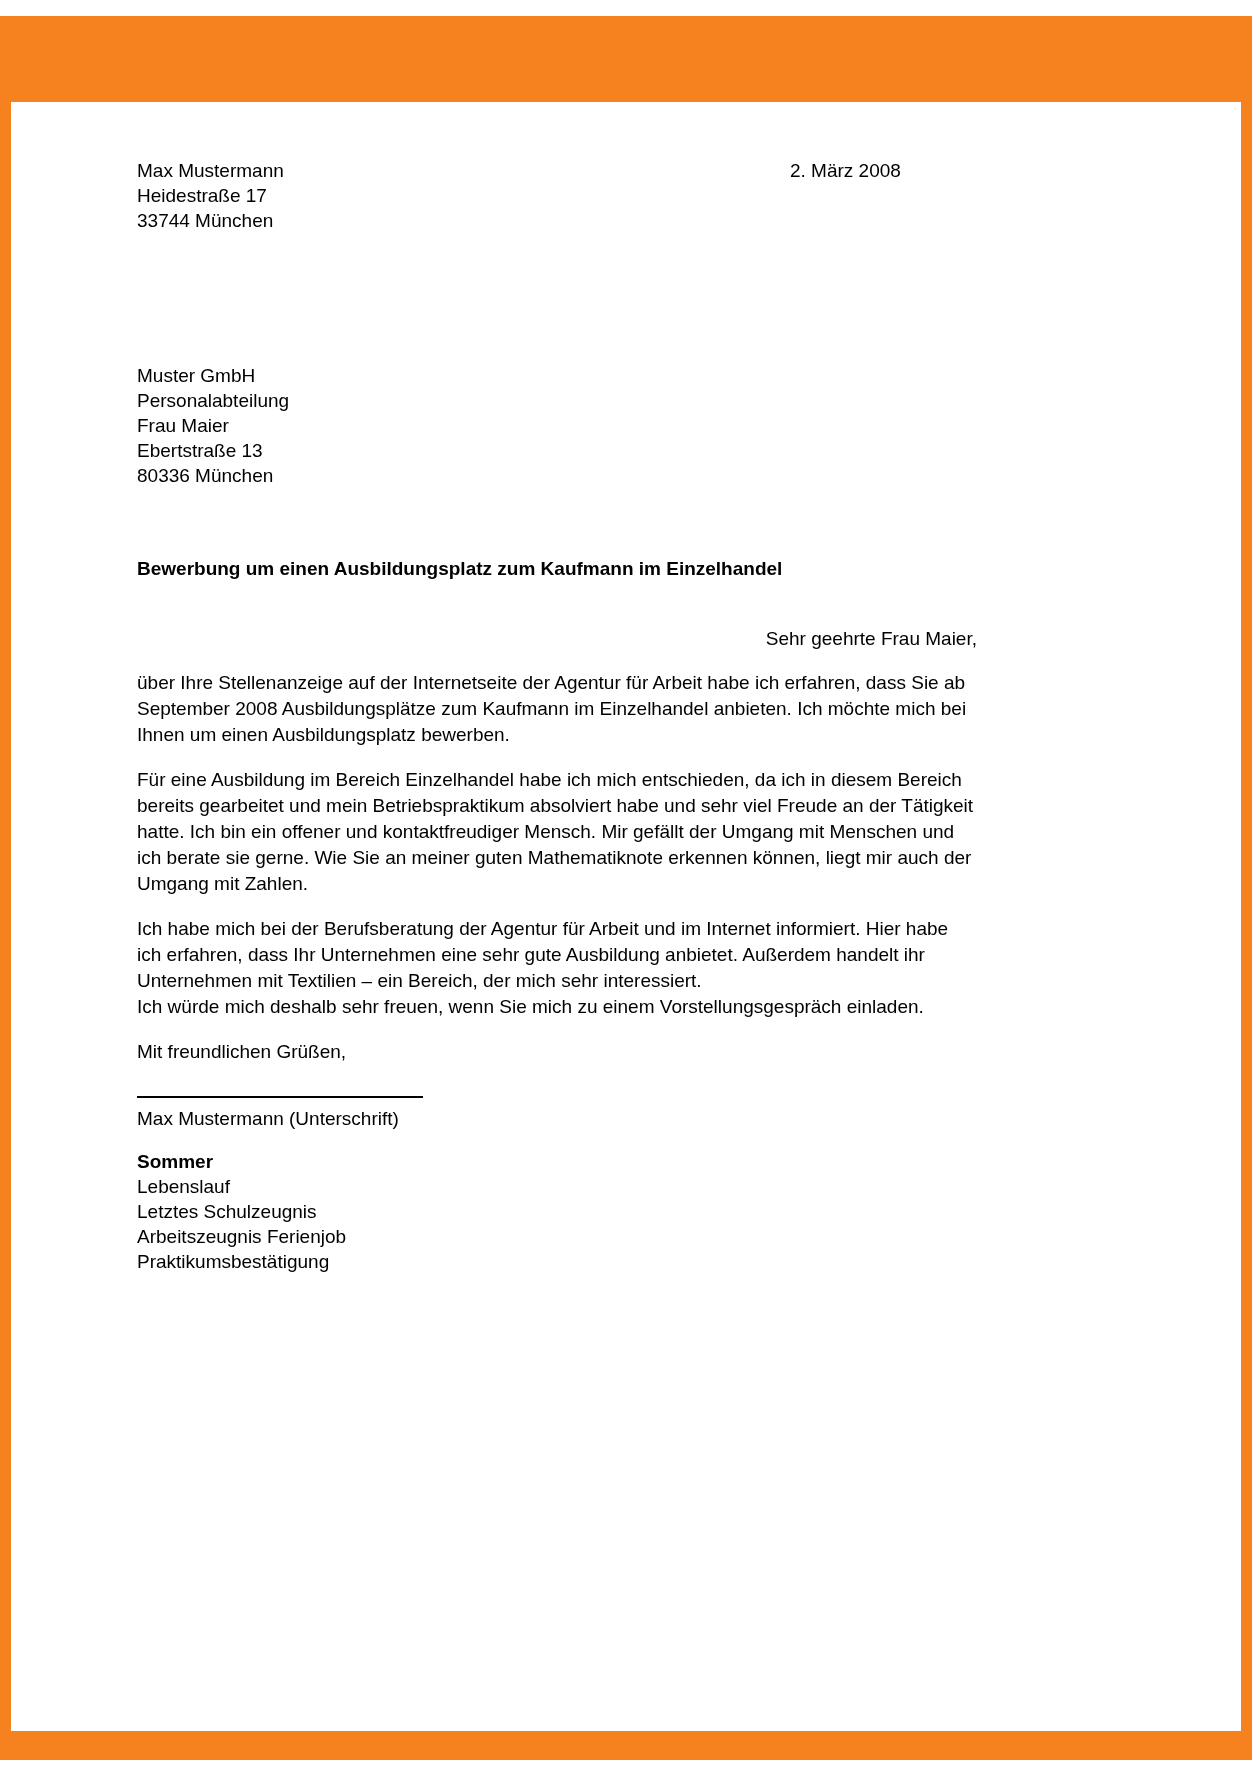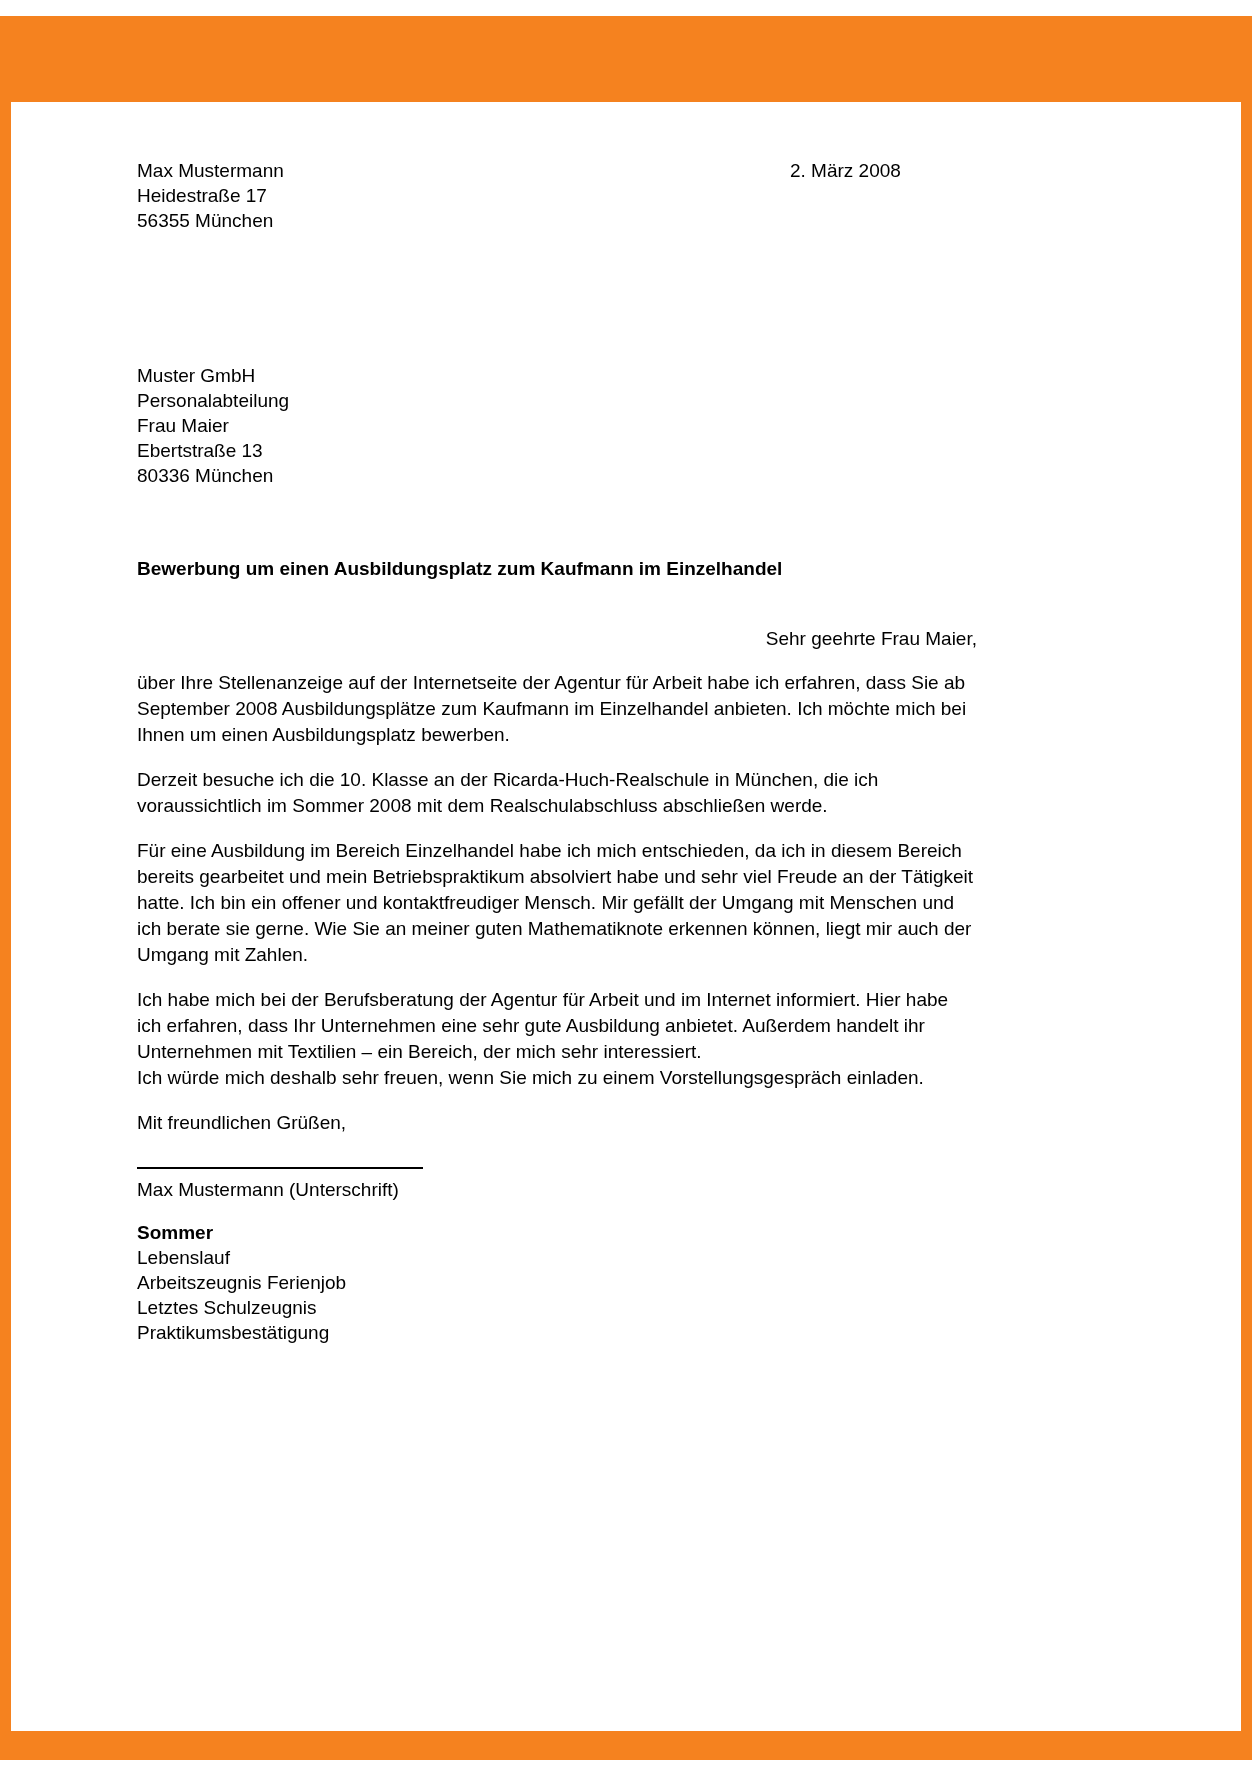--- a/index.html
+++ b/index.html
@@ -76,51 +76,50 @@
 <body>
 
 <div class="frame">
   <div class="paper">
     <div class="letter">
 
       <div class="header-row">
         <div class="sender">
           <div>Max Mustermann</div>
           <div>Heidestraße 17</div>
-          <div>56355 München</div>
+          <div>33744 München</div>
         </div>
         <div class="date">2. März 2008</div>
       </div>
 
       <div class="recipient">
         <div>Muster GmbH</div>
         <div>Personalabteilung</div>
         <div>Frau Maier</div>
         <div>Ebertstraße 13</div>
         <div>80336 München</div>
       </div>
 
       <p class="subject">Bewerbung um einen Ausbildungsplatz zum Kaufmann im Einzelhandel</p>
 
       <p class="salutation">Sehr geehrte Frau Maier,</p>
 
       <p class="para">über Ihre Stellenanzeige auf der Internetseite der Agentur für Arbeit habe ich erfahren, dass Sie ab September 2008 Ausbildungsplätze zum Kaufmann im Einzelhandel anbieten. Ich möchte mich bei Ihnen um einen Ausbildungsplatz bewerben.</p>
-      <p class="para">Derzeit besuche ich die 10. Klasse an der Ricarda-Huch-Realschule in München, die ich voraussichtlich im Sommer 2008 mit dem Realschulabschluss abschließen werde.</p>
       <p class="para">Für eine Ausbildung im Bereich Einzelhandel habe ich mich entschieden, da ich in diesem Bereich bereits gearbeitet und mein Betriebspraktikum absolviert habe und sehr viel Freude an der Tätigkeit hatte. Ich bin ein offener und kontaktfreudiger Mensch. Mir gefällt der Umgang mit Menschen und ich berate sie gerne. Wie Sie an meiner guten Mathematiknote erkennen können, liegt mir auch der Umgang mit Zahlen.</p>
       <p class="para">Ich habe mich bei der Berufsberatung der Agentur für Arbeit und im Internet informiert. Hier habe ich erfahren, dass Ihr Unternehmen eine sehr gute Ausbildung anbietet. Außerdem handelt ihr Unternehmen mit Textilien – ein Bereich, der mich sehr interessiert.
 Ich würde mich deshalb sehr freuen, wenn Sie mich zu einem Vorstellungsgespräch einladen.</p>
 
       <p class="closing">Mit freundlichen Grüßen,</p>
 
       <div class="sig-line"></div>
       <div class="sig-name">Max Mustermann (Unterschrift)</div>
 
       <div class="anlagen-title">Sommer</div>
       <div class="anlagen-list">
         <div>Lebenslauf</div>
+        <div>Letztes Schulzeugnis</div>
         <div>Arbeitszeugnis Ferienjob</div>
-        <div>Letztes Schulzeugnis</div>
         <div>Praktikumsbestätigung</div>
       </div>
 
     </div>
   </div>
 </div>
 
 </body></html>

